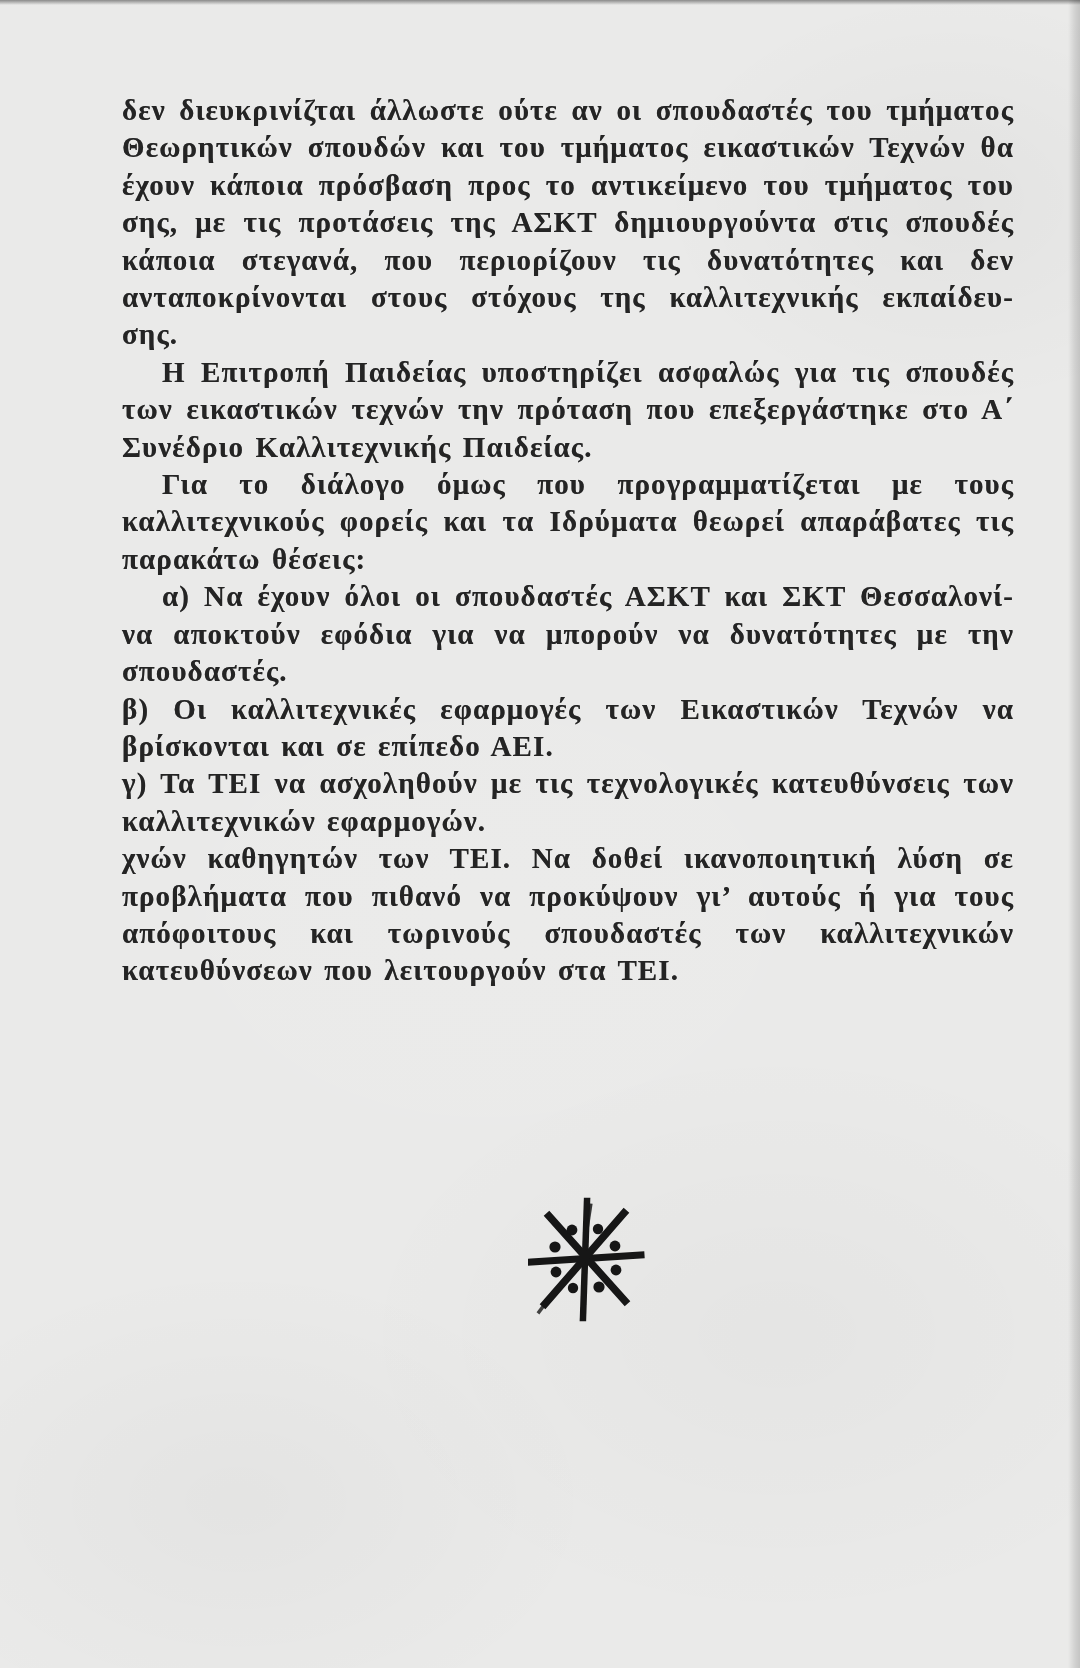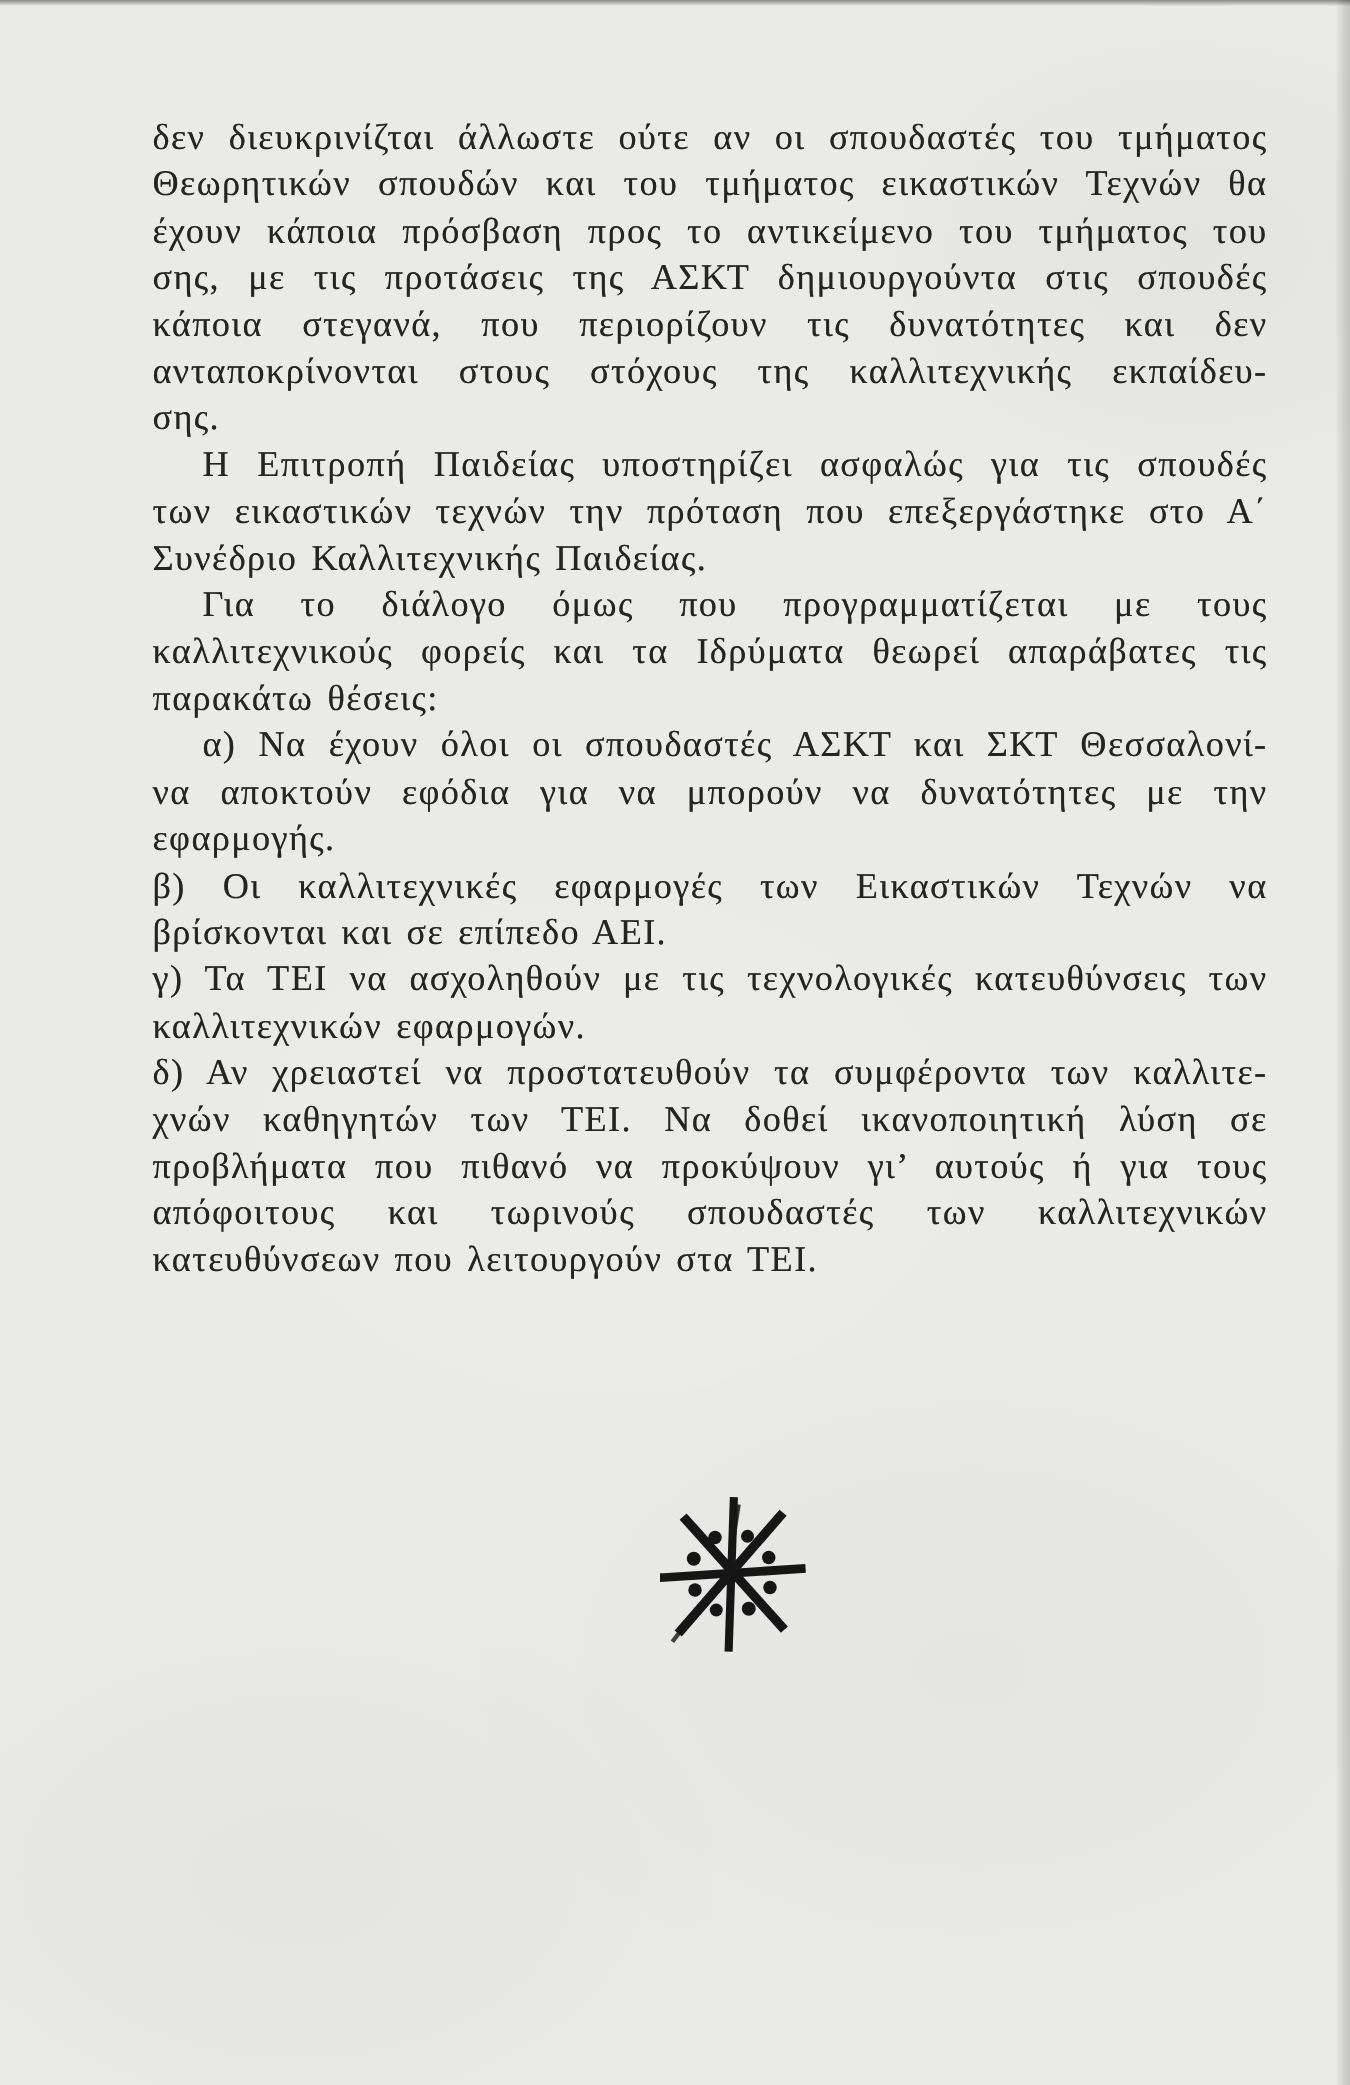--- a/index.html
+++ b/index.html
@@ -36,20 +36,21 @@
     position: absolute;
     left: 122px;
     top: 92px;
     width: 892px;
     font-size: 29px;
     line-height: 37.4px;
     letter-spacing: 1.1px;
     word-spacing: 3px;
     color: #242424;
     text-shadow: 0 0 0.5px rgba(36,36,36,0.55);
+    font-weight: bold;
   }
   .paragraph { margin: 0; }
   .line {
     text-align: justify;
     text-align-last: justify;
     min-height: 37.4px;
   }
   .line.last {
     text-align: center;
     text-align-last: left;
@@ -87,32 +88,31 @@
         <div class="line last">Συνέδριο Καλλιτεχνικής Παιδείας.</div>
       </div>
       <div class="paragraph indent">
         <div class="line">Για το διάλογο όμως που προγραμματίζεται με τους</div>
         <div class="line">καλλιτεχνικούς φορείς και τα Ιδρύματα θεωρεί απαράβατες τις</div>
         <div class="line last">παρακάτω θέσεις:</div>
       </div>
       <div class="paragraph indent">
         <div class="line">α) Να έχουν όλοι οι σπουδαστές ΑΣΚΤ και ΣΚΤ Θεσσαλονί-</div>
         <div class="line">να αποκτούν εφόδια για να μπορούν να δυνατότητες με την</div>
-        <div class="line last">εφαρμογής.</div>
+        <div class="line last">σπουδαστές.</div>
       </div>
       <div class="paragraph">
         <div class="line">β) Οι καλλιτεχνικές εφαρμογές των Εικαστικών Τεχνών να</div>
         <div class="line last">βρίσκονται και σε επίπεδο ΑΕΙ.</div>
       </div>
       <div class="paragraph">
         <div class="line">γ) Τα ΤΕΙ να ασχοληθούν με τις τεχνολογικές κατευθύνσεις των</div>
         <div class="line last">καλλιτεχνικών εφαρμογών.</div>
       </div>
       <div class="paragraph">
-        <div class="line">δ) Αν χρειαστεί να προστατευθούν τα συμφέροντα των καλλιτε-</div>
         <div class="line">χνών καθηγητών των ΤΕΙ. Να δοθεί ικανοποιητική λύση σε</div>
         <div class="line">προβλήματα που πιθανό να προκύψουν γι’ αυτούς ή για τους</div>
         <div class="line">απόφοιτους και τωρινούς σπουδαστές των καλλιτεχνικών</div>
         <div class="line last">κατευθύνσεων που λειτουργούν στα ΤΕΙ.</div>
       </div>
     </div>
 
   <div class="ornament-wrap">
     <svg viewBox="0 0 118 128" xmlns="http://www.w3.org/2000/svg">
       <g stroke="#161616" fill="none" stroke-linecap="square">

